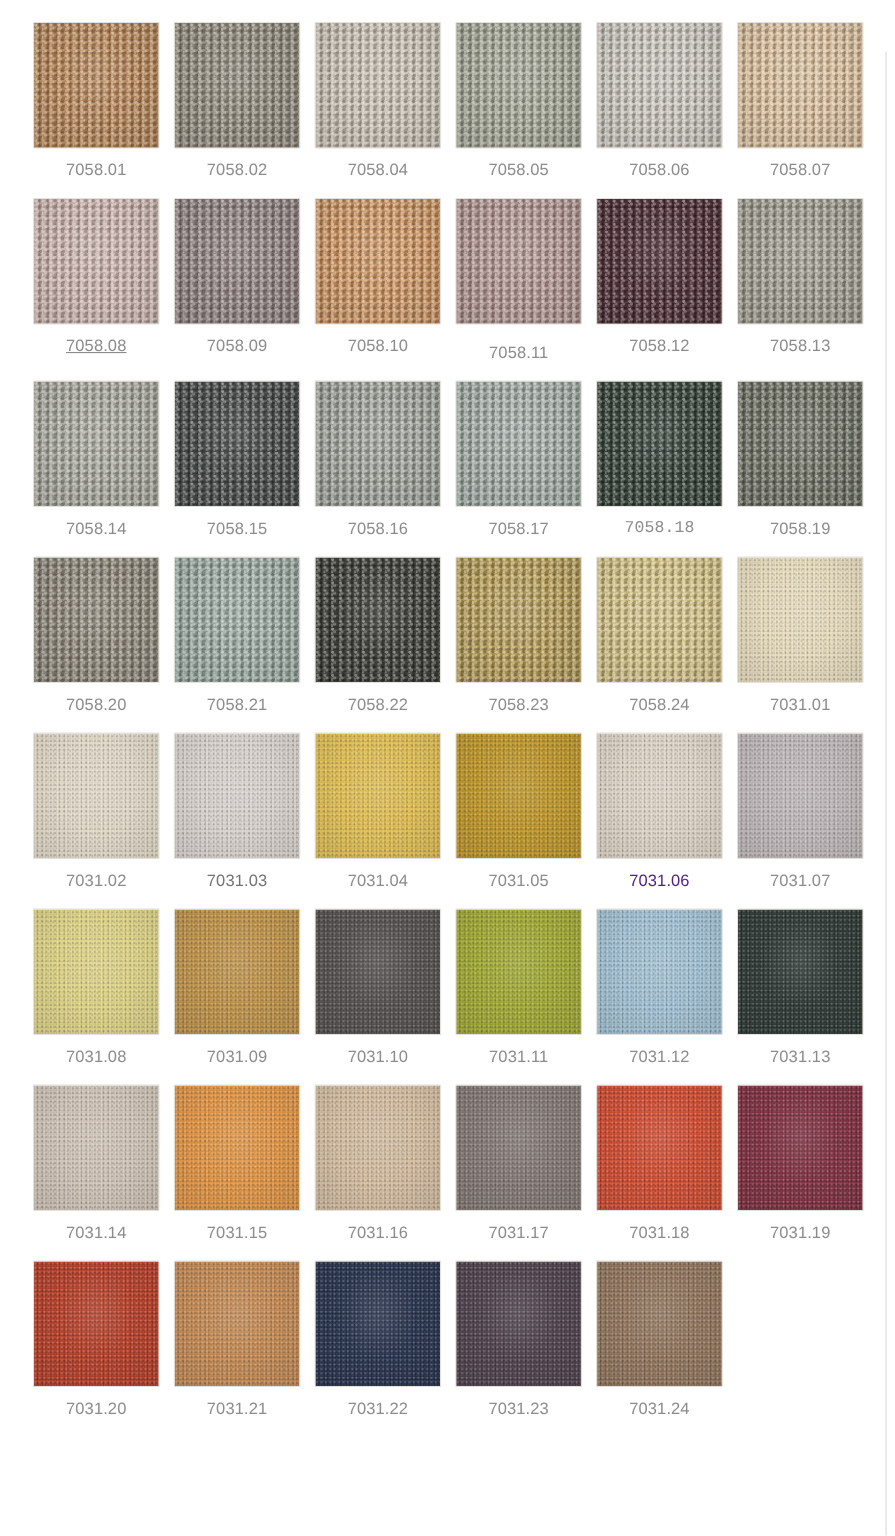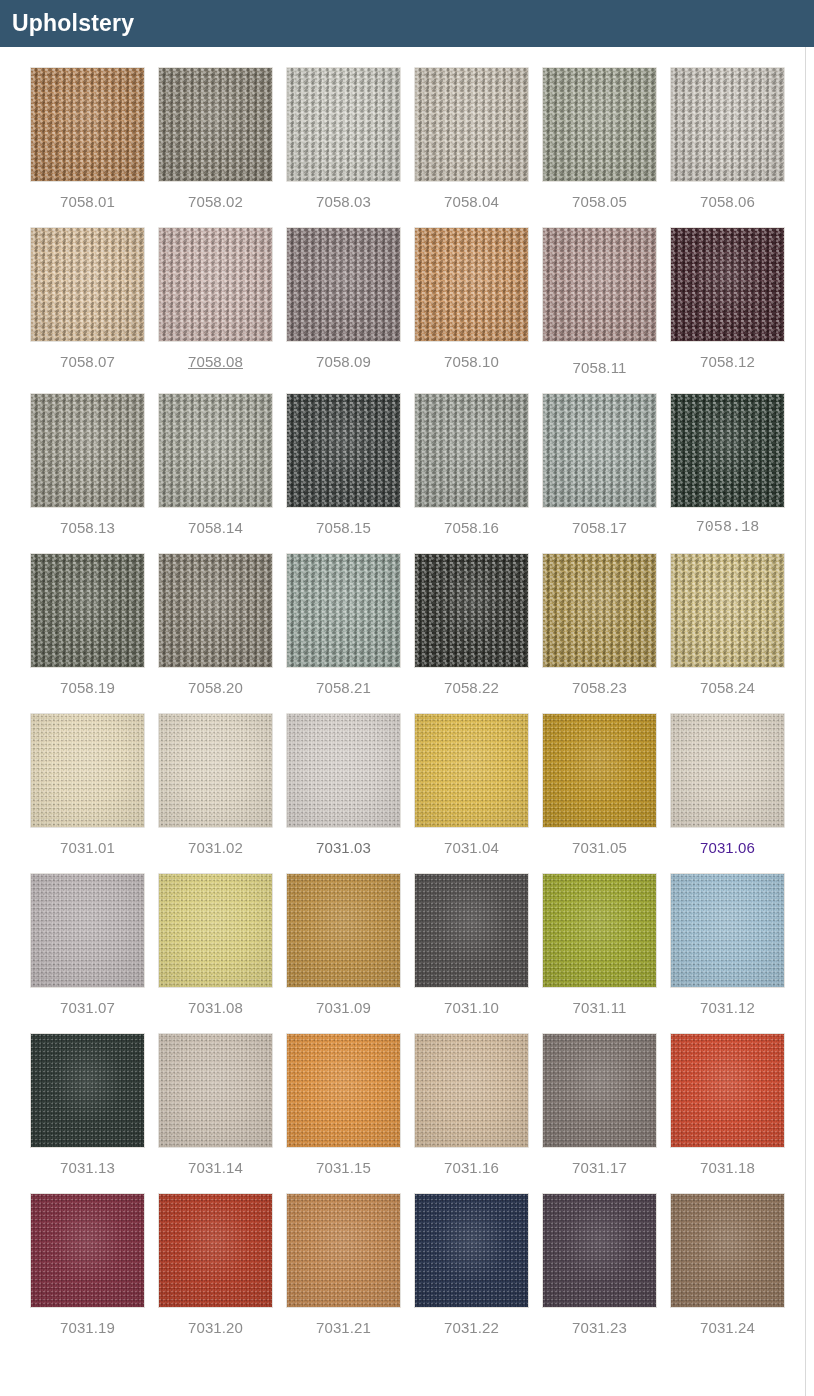--- a/index.html
+++ b/index.html
@@ -90,50 +90,40 @@
     position:absolute;inset:0;
     background:radial-gradient(ellipse at 50% 42%, rgba(255,255,255,.10) 0%, rgba(0,0,0,.00) 45%, rgba(0,0,0,.09) 100%);
     pointer-events:none;
   }
 </style>
 </head>
 <body>
 
 <div class="page">
 
-  <div class="header">
-    <span class="header-title">Upholstery</span>
-  </div>
   <div class="header-rule"></div>
 
   <div class="right-divider"></div>
 
   <div class="grid" id="swatch-grid">
       <div class="cell">
         <div class="swatch" style="background-color: rgb(185, 132, 83); border-color: rgb(227, 225, 221);">
           <div class="tex coarse"></div>
           <div class="vig"></div>
         </div>
         <div class="label" style="color: rgb(140, 140, 140);">7058.01</div>
       </div>
       <div class="cell">
         <div class="swatch" style="background-color: rgb(142, 136, 121); border-color: rgb(227, 225, 221);">
           <div class="tex coarse"></div>
           <div class="vig"></div>
         </div>
         <div class="label" style="color: rgb(140, 140, 140);">7058.02</div>
       </div>
       <div class="cell">
-        <div class="swatch" style="background-color: rgb(207, 206, 196); border-color: rgb(227, 225, 221);">
-          <div class="tex coarse"></div>
-          <div class="vig"></div>
-        </div>
-        <div class="label" style="color: rgb(140, 140, 140);">7058.03</div>
-      </div>
-      <div class="cell">
         <div class="swatch" style="background-color: rgb(203, 195, 180); border-color: rgb(227, 225, 221);">
           <div class="tex coarse"></div>
           <div class="vig"></div>
         </div>
         <div class="label" style="color: rgb(140, 140, 140);">7058.04</div>
       </div>
       <div class="cell">
         <div class="swatch" style="background-color: rgb(164, 167, 149); border-color: rgb(227, 225, 221);">
           <div class="tex coarse"></div>
           <div class="vig"></div>

